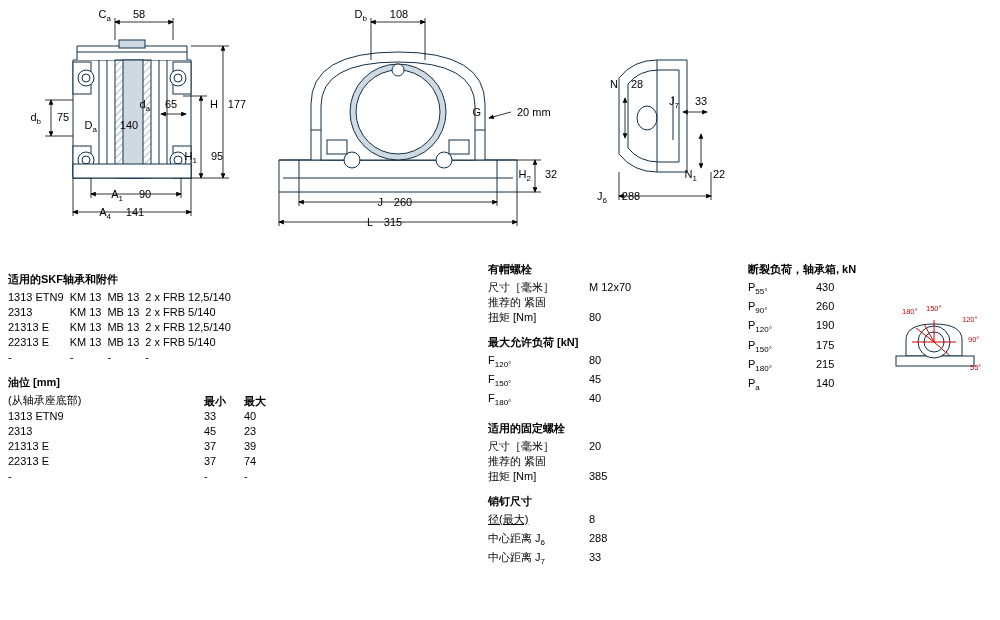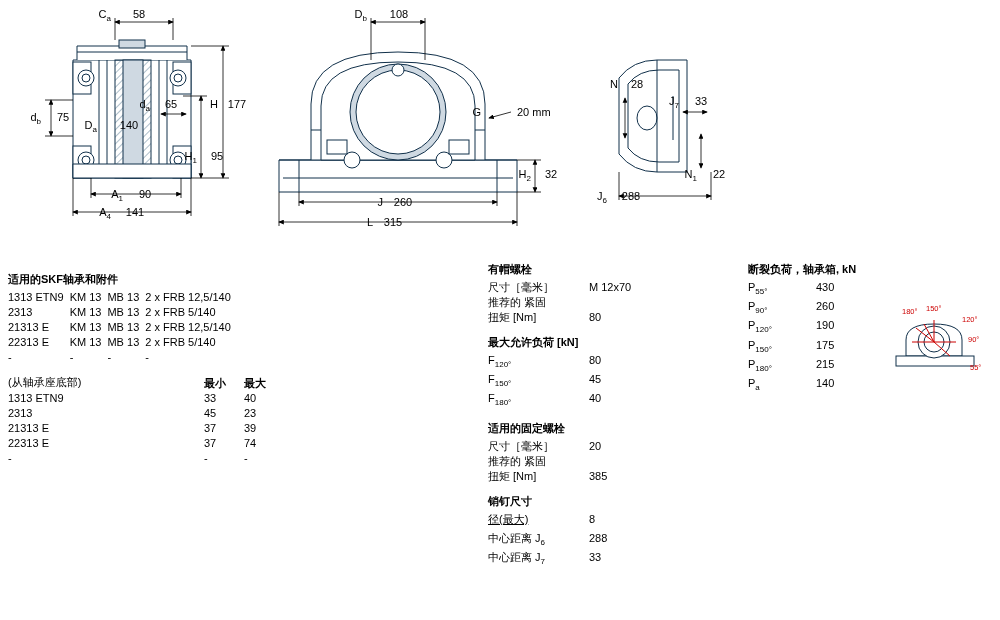--- a/index.html
+++ b/index.html
@@ -275,20 +275,21 @@
         <td>-</td>
         <td>-</td>
         <td>-</td>
         <td>-</td>
       </tr>
     </tbody>
       </table>
 
     <div class="spacer"></div>
 
+    <div class="sec-title">油位 [mm]</div>
     <div class="sub" style="margin-bottom:2px;">(从轴承座底部)</div>
     <table style="margin-top:-16px;">
       <tbody>
           <tr>
         <td style="width:190px;">&nbsp;</td>
         <td style="width:34px;" class="hdr">最小</td>
         <td class="hdr">最大</td>
       </tr>
       <tr>
         <td>1313 ETN9</td>

